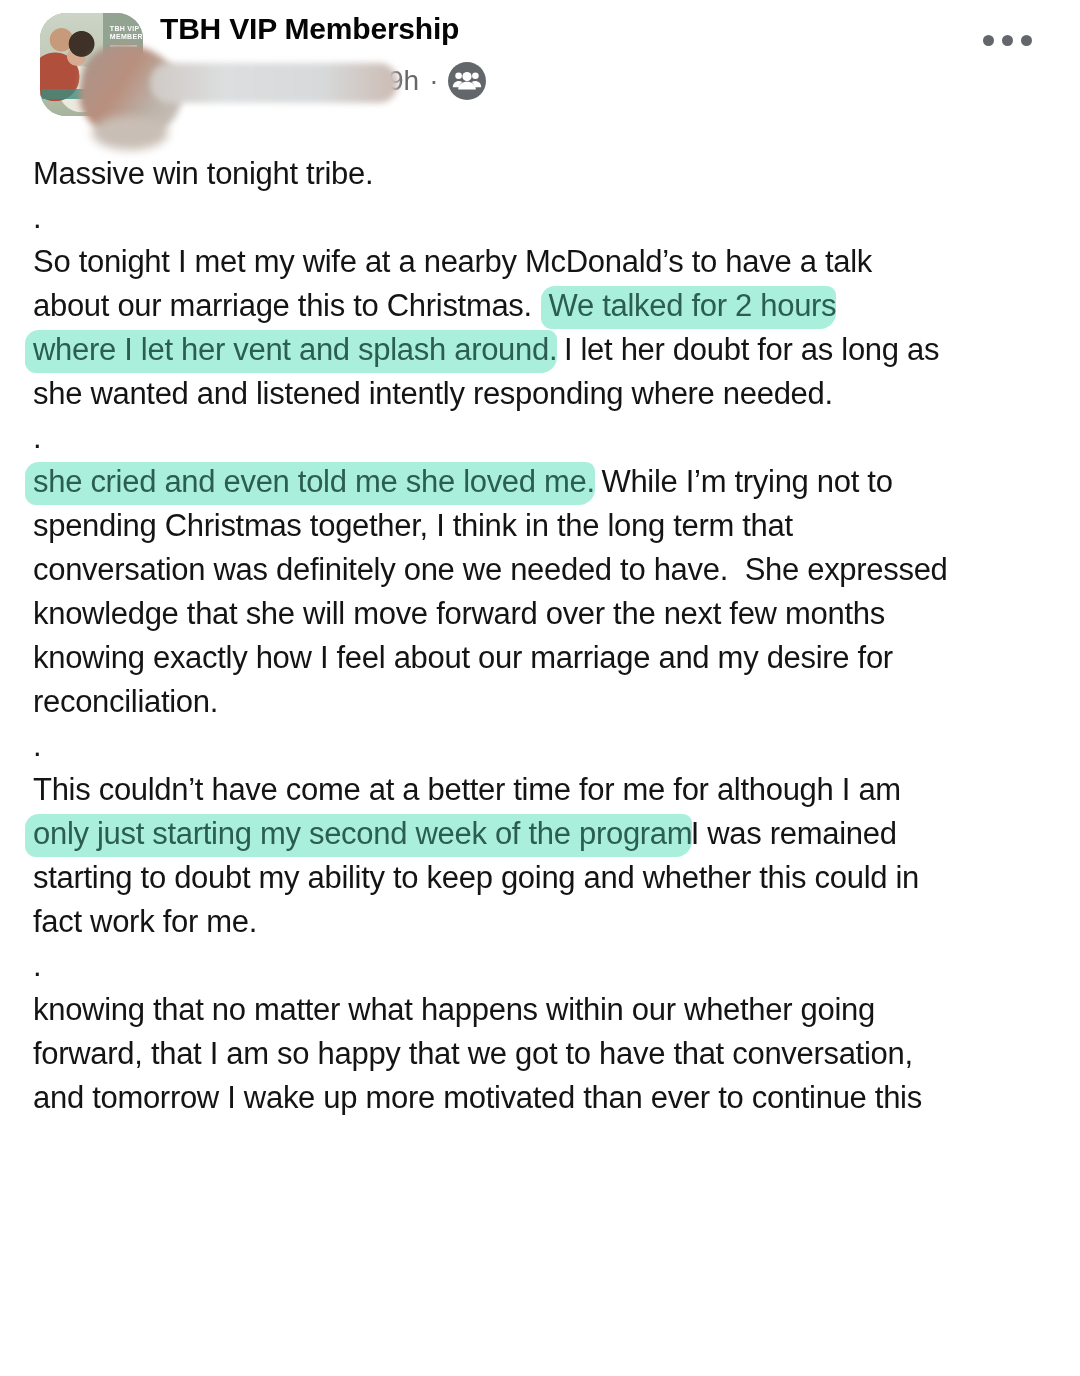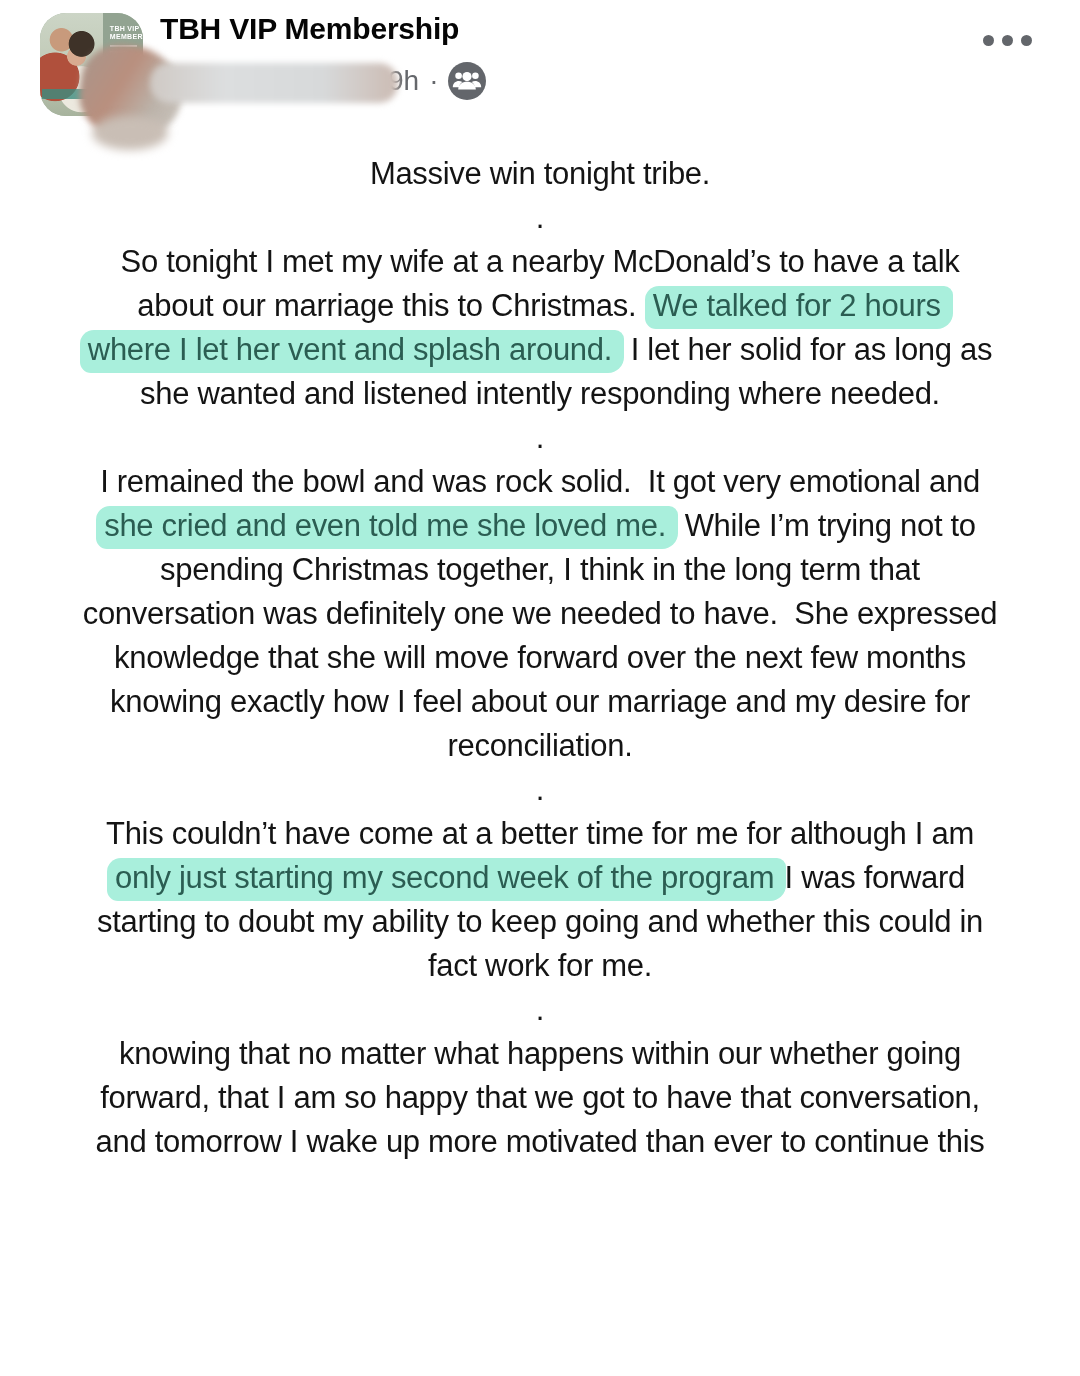--- a/index.html
+++ b/index.html
@@ -41,23 +41,23 @@
   
   .red-blob{position:absolute;filter:blur(3px);}
   .red-blob.a{left:80px;top:46px;width:102px;height:92px;background:linear-gradient(115deg,#a8968c,#b98f7e 40%,#bcb3aa 70%,#cdc7c0);border-radius:46% 60% 55% 50%;transform:rotate(8deg);}
   .red-blob.b{left:150px;top:63px;width:248px;height:40px;background:linear-gradient(to right,#cfc9c4,#dcdedf 30%,#d7d9da 70%,#cdbfb8 96%);border-radius:19px;}
   .red-blob.c{left:92px;top:116px;width:76px;height:34px;background:#c9beb5;border-radius:50%;filter:blur(5px);}
 
   .more-btn{position:absolute;left:980px;top:20px;width:70px;height:40px;display:flex;align-items:center;gap:8px;cursor:pointer;padding-left:3px;}
   .more-btn i{width:11px;height:11px;border-radius:50%;background:var(--icon-gray);display:block;}
 
   
-  .post-body{position:absolute;left:0;top:152px;width:1080px;padding:0 33px;text-align:center;}
+  .post-body{position:absolute;left:0;top:152px;width:1080px;padding:0 33px;}
   .line{height:44px;line-height:44px;font-size:31px;white-space:pre;letter-spacing:-.3px;color:var(--body-text);}
-  .hl{background:var(--hl);color:var(--hl-text);border-radius:14px 9px 16px 11px;padding:2px 12px 6px 8px;margin:-2px -10px -6px -8px;}
+  .hl{background:var(--hl);color:var(--hl-text);border-radius:14px 9px 16px 11px;padding:2px 0 6px 8px;margin:-2px -10px -6px -8px;}
 </style>
 </head>
 <body>
 
 <div class="header">
 
   <div class="avatar">
     <div class="avatar-photo"></div>
     <div class="avatar-strip"></div>
     <div class="avatar-panel">
@@ -95,32 +95,31 @@
       <i></i>
       <i></i>
   </div>
 </div>
 
 <div class="post-body">
     <div class="line"><span>Massive win tonight tribe.</span></div>
     <div class="line"><span>.</span></div>
     <div class="line"><span>So tonight I met my wife at a nearby McDonald’s to have a talk</span></div>
     <div class="line"><span>about our marriage this to Christmas.  </span><span class="hl">We talked for 2 hours</span></div>
-    <div class="line"><span class="hl">where I let her vent and splash around.</span><span>  I let her solid for as long as</span></div>
+    <div class="line"><span class="hl">where I let her vent and splash around.</span><span>  I let her doubt for as long as</span></div>
     <div class="line"><span>she wanted and listened intently responding where needed.</span></div>
     <div class="line"><span>.</span></div>
-    <div class="line"><span>I remained the bowl and was rock solid.  It got very emotional and</span></div>
     <div class="line"><span class="hl">she cried and even told me she loved me.</span><span>  While I’m trying not to</span></div>
     <div class="line"><span>spending Christmas together, I think in the long term that</span></div>
     <div class="line"><span>conversation was definitely one we needed to have.  She expressed</span></div>
     <div class="line"><span>knowledge that she will move forward over the next few months</span></div>
     <div class="line"><span>knowing exactly how I feel about our marriage and my desire for</span></div>
     <div class="line"><span>reconciliation.</span></div>
     <div class="line"><span>.</span></div>
     <div class="line"><span>This couldn’t have come at a better time for me for although I am</span></div>
-    <div class="line"><span class="hl">only just starting my second week of the program</span><span> I was forward</span></div>
+    <div class="line"><span class="hl">only just starting my second week of the program</span><span> I was remained</span></div>
     <div class="line"><span>starting to doubt my ability to keep going and whether this could in</span></div>
     <div class="line"><span>fact work for me.</span></div>
     <div class="line"><span>.</span></div>
     <div class="line"><span>knowing that no matter what happens within our whether going</span></div>
     <div class="line"><span>forward, that I am so happy that we got to have that conversation,</span></div>
     <div class="line"><span>and tomorrow I wake up more motivated than ever to continue this</span></div>
   </div>
 
 </body></html>

